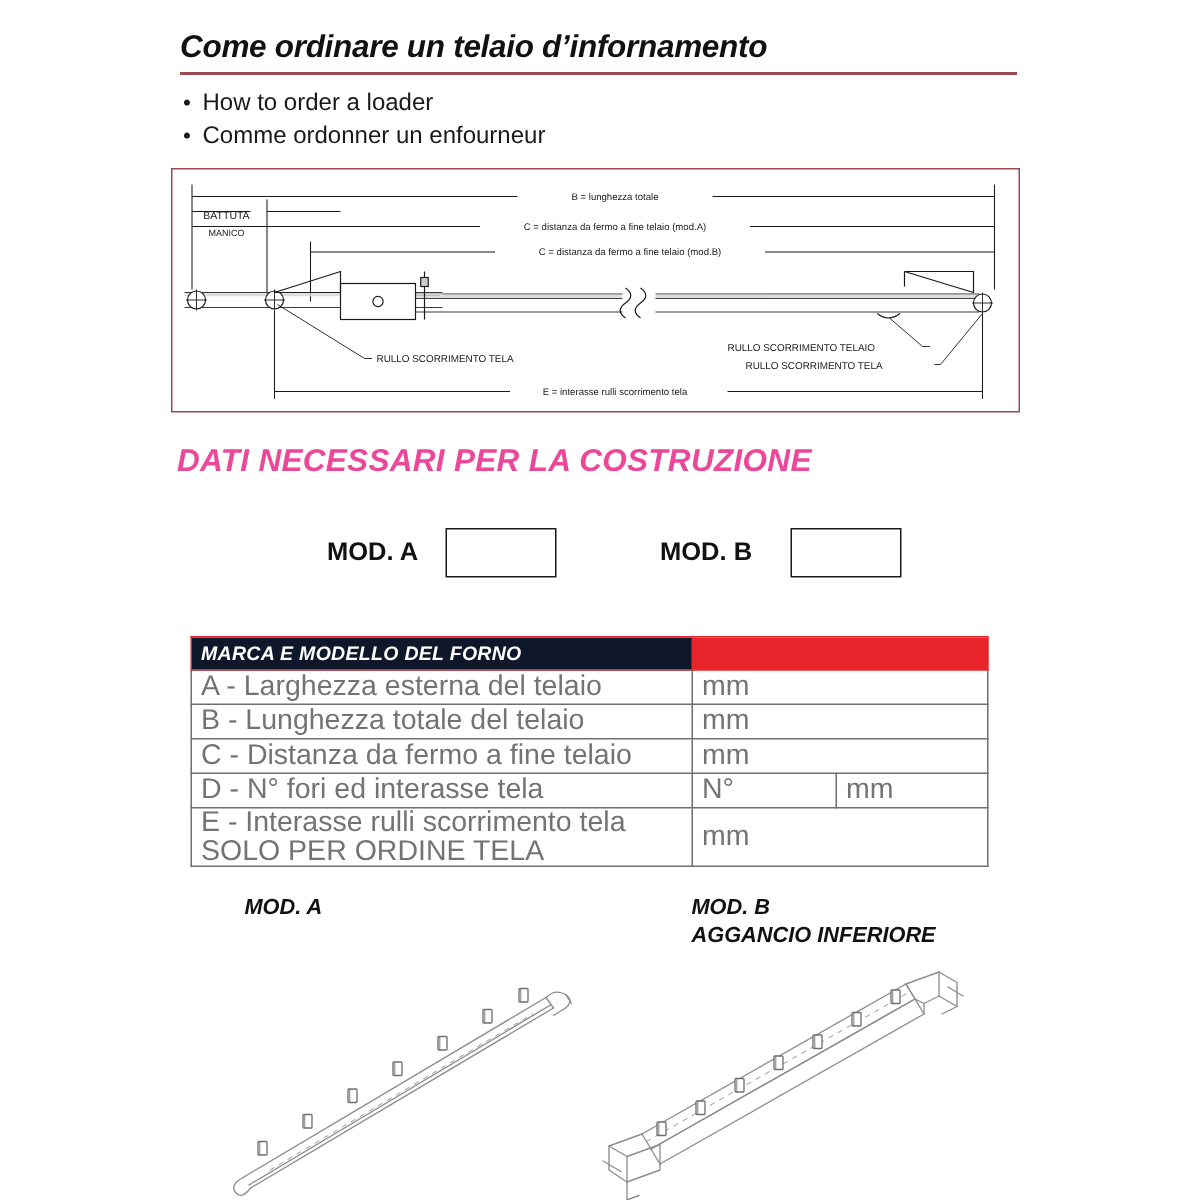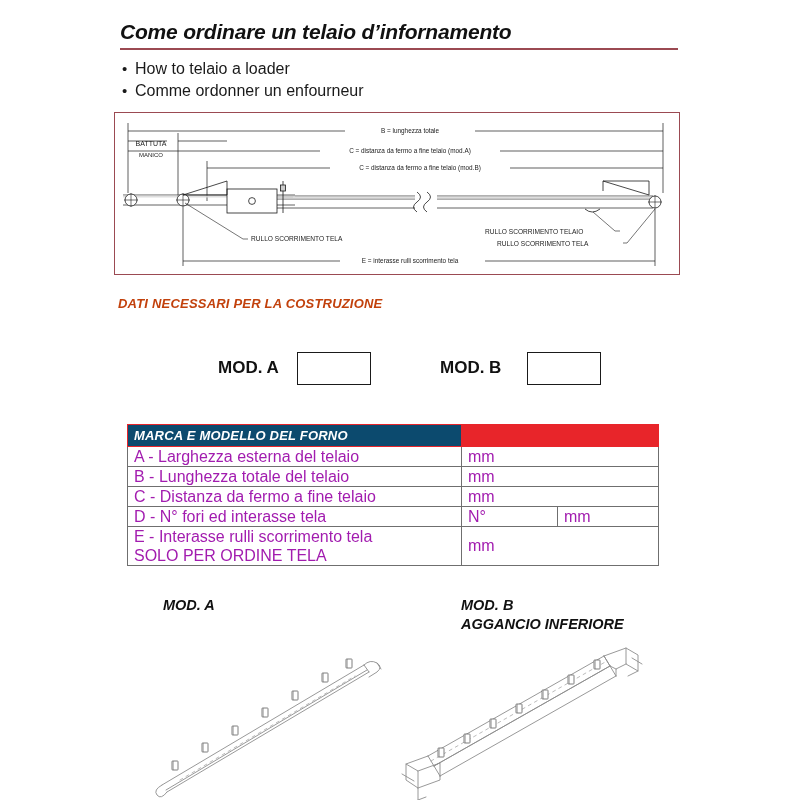--- a/index.html
+++ b/index.html
@@ -60,25 +60,25 @@
     width: 566px; height: 163px;
     border: 1.4px solid #9b4a52;
     background: #ffffff;
   }
   .diagram-box svg { display:block; }
 
   
   .section-heading {
     position: absolute;
     left: 118px; top: 296px;
-    font-size: 13px;
+    font-size: 21px;
     font-style: italic;
     font-weight: bold;
     letter-spacing: 0.2px;
-    color: #c2410c;
+    color: #ec4899;
     white-space: nowrap;
   }
 
   
   .mod-row { position: absolute; left: 0; top: 352px; width: 800px; height: 36px; }
   .mod-label {
     position: absolute;
     font-size: 17px;
     font-weight: bold;
     color: #111;
@@ -103,27 +103,27 @@
     left: 127px; top: 424px;
     width: 531px;
     border-collapse: collapse;
     table-layout: fixed;
     background: #fff;
   }
   .data-table td {
     border: 1px solid #6f6f6f;
     height: 20px;
     padding: 0 0 0 6px;
-    font-size: 16px;
-    color: #a21caf;
+    font-size: 19px;
+    color: #737373;
     vertical-align: middle;
     white-space: nowrap;
   }
   .data-table tr.header td {
-    background: #0c4a6e;
+    background: #0f172a;
     border-color: #e8252a;
     color: #ffffff;
     font-size: 13px;
     font-style: italic;
     font-weight: bold;
     height: 22px;
     letter-spacing: 0.2px;
   }
   .data-table tr.header td.blank {
     background: #e8252a;
@@ -153,21 +153,21 @@
 </style>
 </head>
 <body>
 
 <div id="page">
 
   <div class="title">Come ordinare un telaio d’infornamento</div>
   <div class="title-rule"></div>
 
   <div class="bullets">
-    <div class="bullet"><span class="dot">•</span><span>How to telaio a loader</span></div>
+    <div class="bullet"><span class="dot">•</span><span>How to order a loader</span></div>
     <div class="bullet"><span class="dot">•</span><span>Comme ordonner un enfourneur</span></div>
   </div>
 
   <div class="diagram-box">
     <svg width="563" height="160" viewBox="0 0 563 160">
       <g stroke="#1a1a1a" stroke-width="0.7" fill="none">
 
         <line x1="13" y1="18" x2="230" y2="18"></line>
         <line x1="360" y1="18" x2="548" y2="18"></line>
         <line x1="13" y1="10" x2="13" y2="80"></line>

